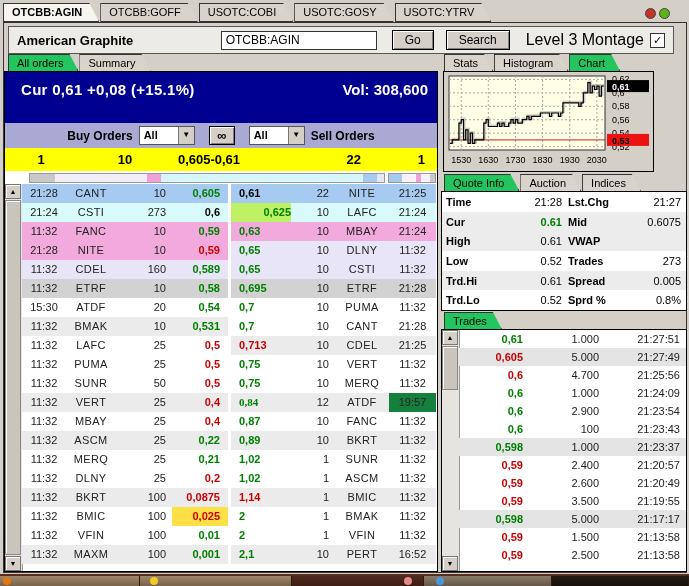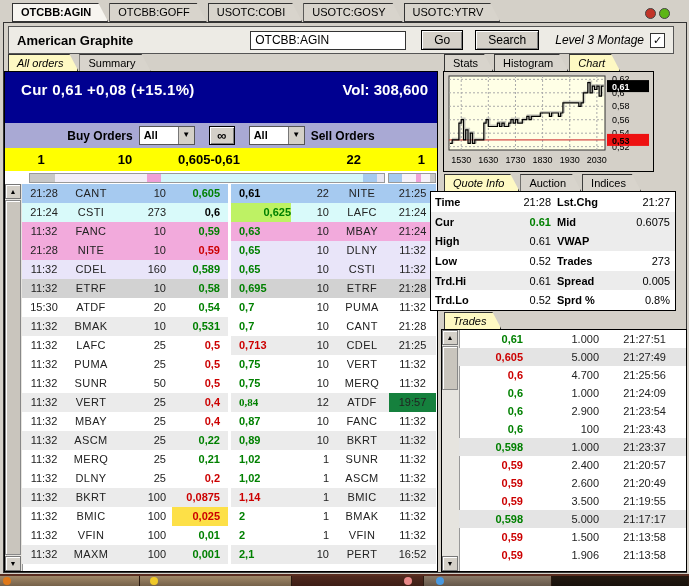--- a/index.html
+++ b/index.html
@@ -2,45 +2,45 @@
 <html><head>
 <meta charset="utf-8">
 <style>
   html,body{margin:0;padding:0;}
   body{width:689px;height:586px;position:relative;overflow:hidden;
        font-family:"Liberation Sans","DejaVu Sans",sans-serif;
        background:#D4D0C8;-webkit-font-smoothing:none;}
   .abs{position:absolute;}
 
   
-  #tabstrip{left:12px;top:3px;height:19px;white-space:nowrap;}
+  #tabstrip{left:3px;top:3px;height:19px;white-space:nowrap;}
   .wtab{display:inline-block;height:13px;padding:2px 16px 2px 8px;margin-right:1px;
         font-size:11px;color:#000;background:#D8D4CC;border:1px solid #333;border-bottom:1px solid #333;
         clip-path:polygon(0 0,calc(100% - 10px) 0,100% 100%,0 100%);vertical-align:top;}
   .wtab.active{background:#F7F5F0;font-weight:bold;}
   .dot{width:9px;height:9px;border-radius:50%;border:1px solid #444;}
 
   
   #frame{left:3px;top:22px;width:682px;height:549px;border:1px solid #333;background:#D4D0C8;}
   #header{left:8px;top:26px;width:664px;height:26px;border:1px solid #555;background:#EDEBE5;
           display:flex;align-items:center;}
   #company{font-size:13px;font-weight:bold;padding-left:8px;flex:1;}
   #symbol-input{width:146px;height:17px;border:1px solid #333;background:#fff;font-size:12px;
           font-family:"Liberation Sans",sans-serif;padding:0 4px;}
   .btn3d{background:#D4D0C8;border:1px solid #000;box-shadow:inset 1px 1px 0 #fff,inset -1px -1px 0 #808080;
          font-size:12px;padding:1px 12px;height:20px;box-sizing:border-box;}
-  #lvl3-label{font-size:12px;margin:0 6px 0 16px;font-style:italic;}
+  #lvl3-label{font-size:16px;margin:0 6px 0 16px;}
   #lvl3-check{width:13px;height:13px;background:#fff;border:1px solid #333;font-size:11px;line-height:12px;
          text-align:center;font-weight:bold;margin-right:8px;}
 
   
   .ftab{display:inline-block;height:12px;padding:2px 14px 2px 8px;margin-right:1px;font-size:11px;
         background:#D8D4CC;border:1px solid #333;border-bottom:none;
         clip-path:polygon(0 0,calc(100% - 9px) 0,100% 100%,0 100%);vertical-align:top;}
-  .ftab.active{background:#fef9c3;font-style:italic;}
+  .ftab.active{background:#22c55e;}
   #montage-tabs{left:8px;top:54px;} #chart-tabs{left:444px;top:54px;}
   #quote-tabs{left:444px;top:174px;} #trades-tabs{left:444px;top:312px;}
 
   
   #montage{left:4px;top:71px;width:432px;height:499px;border:1px solid #000;background:#fff;}
   #blue-bar{height:51px;background:#000090;color:#fff;position:relative;}
   #cur-line{position:absolute;left:16px;top:9px;font-size:15px;font-weight:bold;letter-spacing:.3px;}
   #vol-line{position:absolute;right:9px;top:9px;font-size:15px;font-weight:bold;}
   #filter-row{height:25px;background:#A9A9D4;display:flex;align-items:center;justify-content:center;font-size:12px;font-weight:bold;}
   .selbox{display:inline-flex;margin:0 6px;height:17px;border:1px solid #555;background:#fff;}
@@ -65,34 +65,34 @@
   .mrow .sz{text-align:right;padding-right:6px;color:#222;}
   .mrow .pb{text-align:right;padding-right:8px;font-weight:bold;}
   .mrow .pa{text-align:left;padding-left:8px;font-weight:bold;}
   .mrow .gap{background:#fff;}
   .green{color:#008000;} .red{color:#CC0000;} .black{color:#000;}
 
   
   #chart-panel{left:443px;top:71px;width:209px;height:99px;border:1px solid #000;background:#D4D0C8;}
 
   
-  #quote-panel{left:430px;top:191px;width:244px;height:118px;border:1px solid #000;background:#fff;
+  #quote-panel{left:441px;top:191px;width:244px;height:118px;border:1px solid #000;background:#fff;
                display:flex;flex-direction:column;}
   .qrow{flex:1;display:grid;grid-template-columns:58px 62px 70px 54px;align-items:center;font-size:11px;}
   .qrow.shade{background:#ECECEC;}
   .qlab{font-weight:bold;padding-left:4px;} .qlab2{font-weight:bold;padding-left:6px;}
   .qval{text-align:right;} .qval2{text-align:right;padding-right:5px;}
   .qgreen{color:#008000;font-weight:bold;}
 
   
   #trades-panel{left:441px;top:329px;width:244px;height:241px;border:1px solid #000;background:#fff;}
   #trows{position:absolute;left:17px;top:0;right:0;bottom:0;}
   .trow{display:grid;grid-template-columns:64px 76px 87px;height:18px;line-height:18px;font-size:11px;}
   .trow.shade{background:#E4E4E4;}
-  .tp{text-align:right;font-weight:bold;} .ts{text-align:right;color:#222;} .tt{text-align:right;padding-right:20px;color:#222;}
+  .tp{text-align:right;font-weight:bold;} .ts{text-align:right;color:#222;} .tt{text-align:right;padding-right:6px;color:#222;}
 
   
   #taskbar{left:0;top:574px;width:689px;height:12px;border-top:2px solid #5a2d20;display:flex;}
   .tseg{height:100%;position:relative;}
   .ticon{position:absolute;top:1px;width:8px;height:8px;border-radius:50%;}
 </style>
 </head>
 <body>
 
 <div id="tabstrip" class="abs"><span class="wtab active">OTCBB:AGIN</span><span class="wtab">OTCBB:GOFF</span><span class="wtab">USOTC:COBI</span><span class="wtab">USOTC:GOSY</span><span class="wtab">USOTC:YTRV</span></div>
@@ -530,21 +530,21 @@
         <span class="ts">5.000</span>
         <span class="tt">21:17:17</span>
       </div>
       <div class="trow">
         <span class="tp red">0,59</span>
         <span class="ts">1.500</span>
         <span class="tt">21:13:58</span>
       </div>
       <div class="trow">
         <span class="tp red">0,59</span>
-        <span class="ts">1.906</span>
+        <span class="ts">2.500</span>
         <span class="tt">21:13:58</span>
       </div>
     </div>
 </div>
 
 <div id="taskbar" class="abs">
     <div class="tseg" style="width: 140px; background: linear-gradient(rgb(160, 136, 104), rgb(110, 90, 68)); border-right: 1px solid rgb(42, 26, 16);">
       <span class="ticon" style="left: 3px; background: rgb(224, 120, 24);"></span>
     </div>
     <div class="tseg" style="width: 152px; background: linear-gradient(rgb(160, 136, 104), rgb(110, 90, 68)); border-right: 1px solid rgb(42, 26, 16);">

